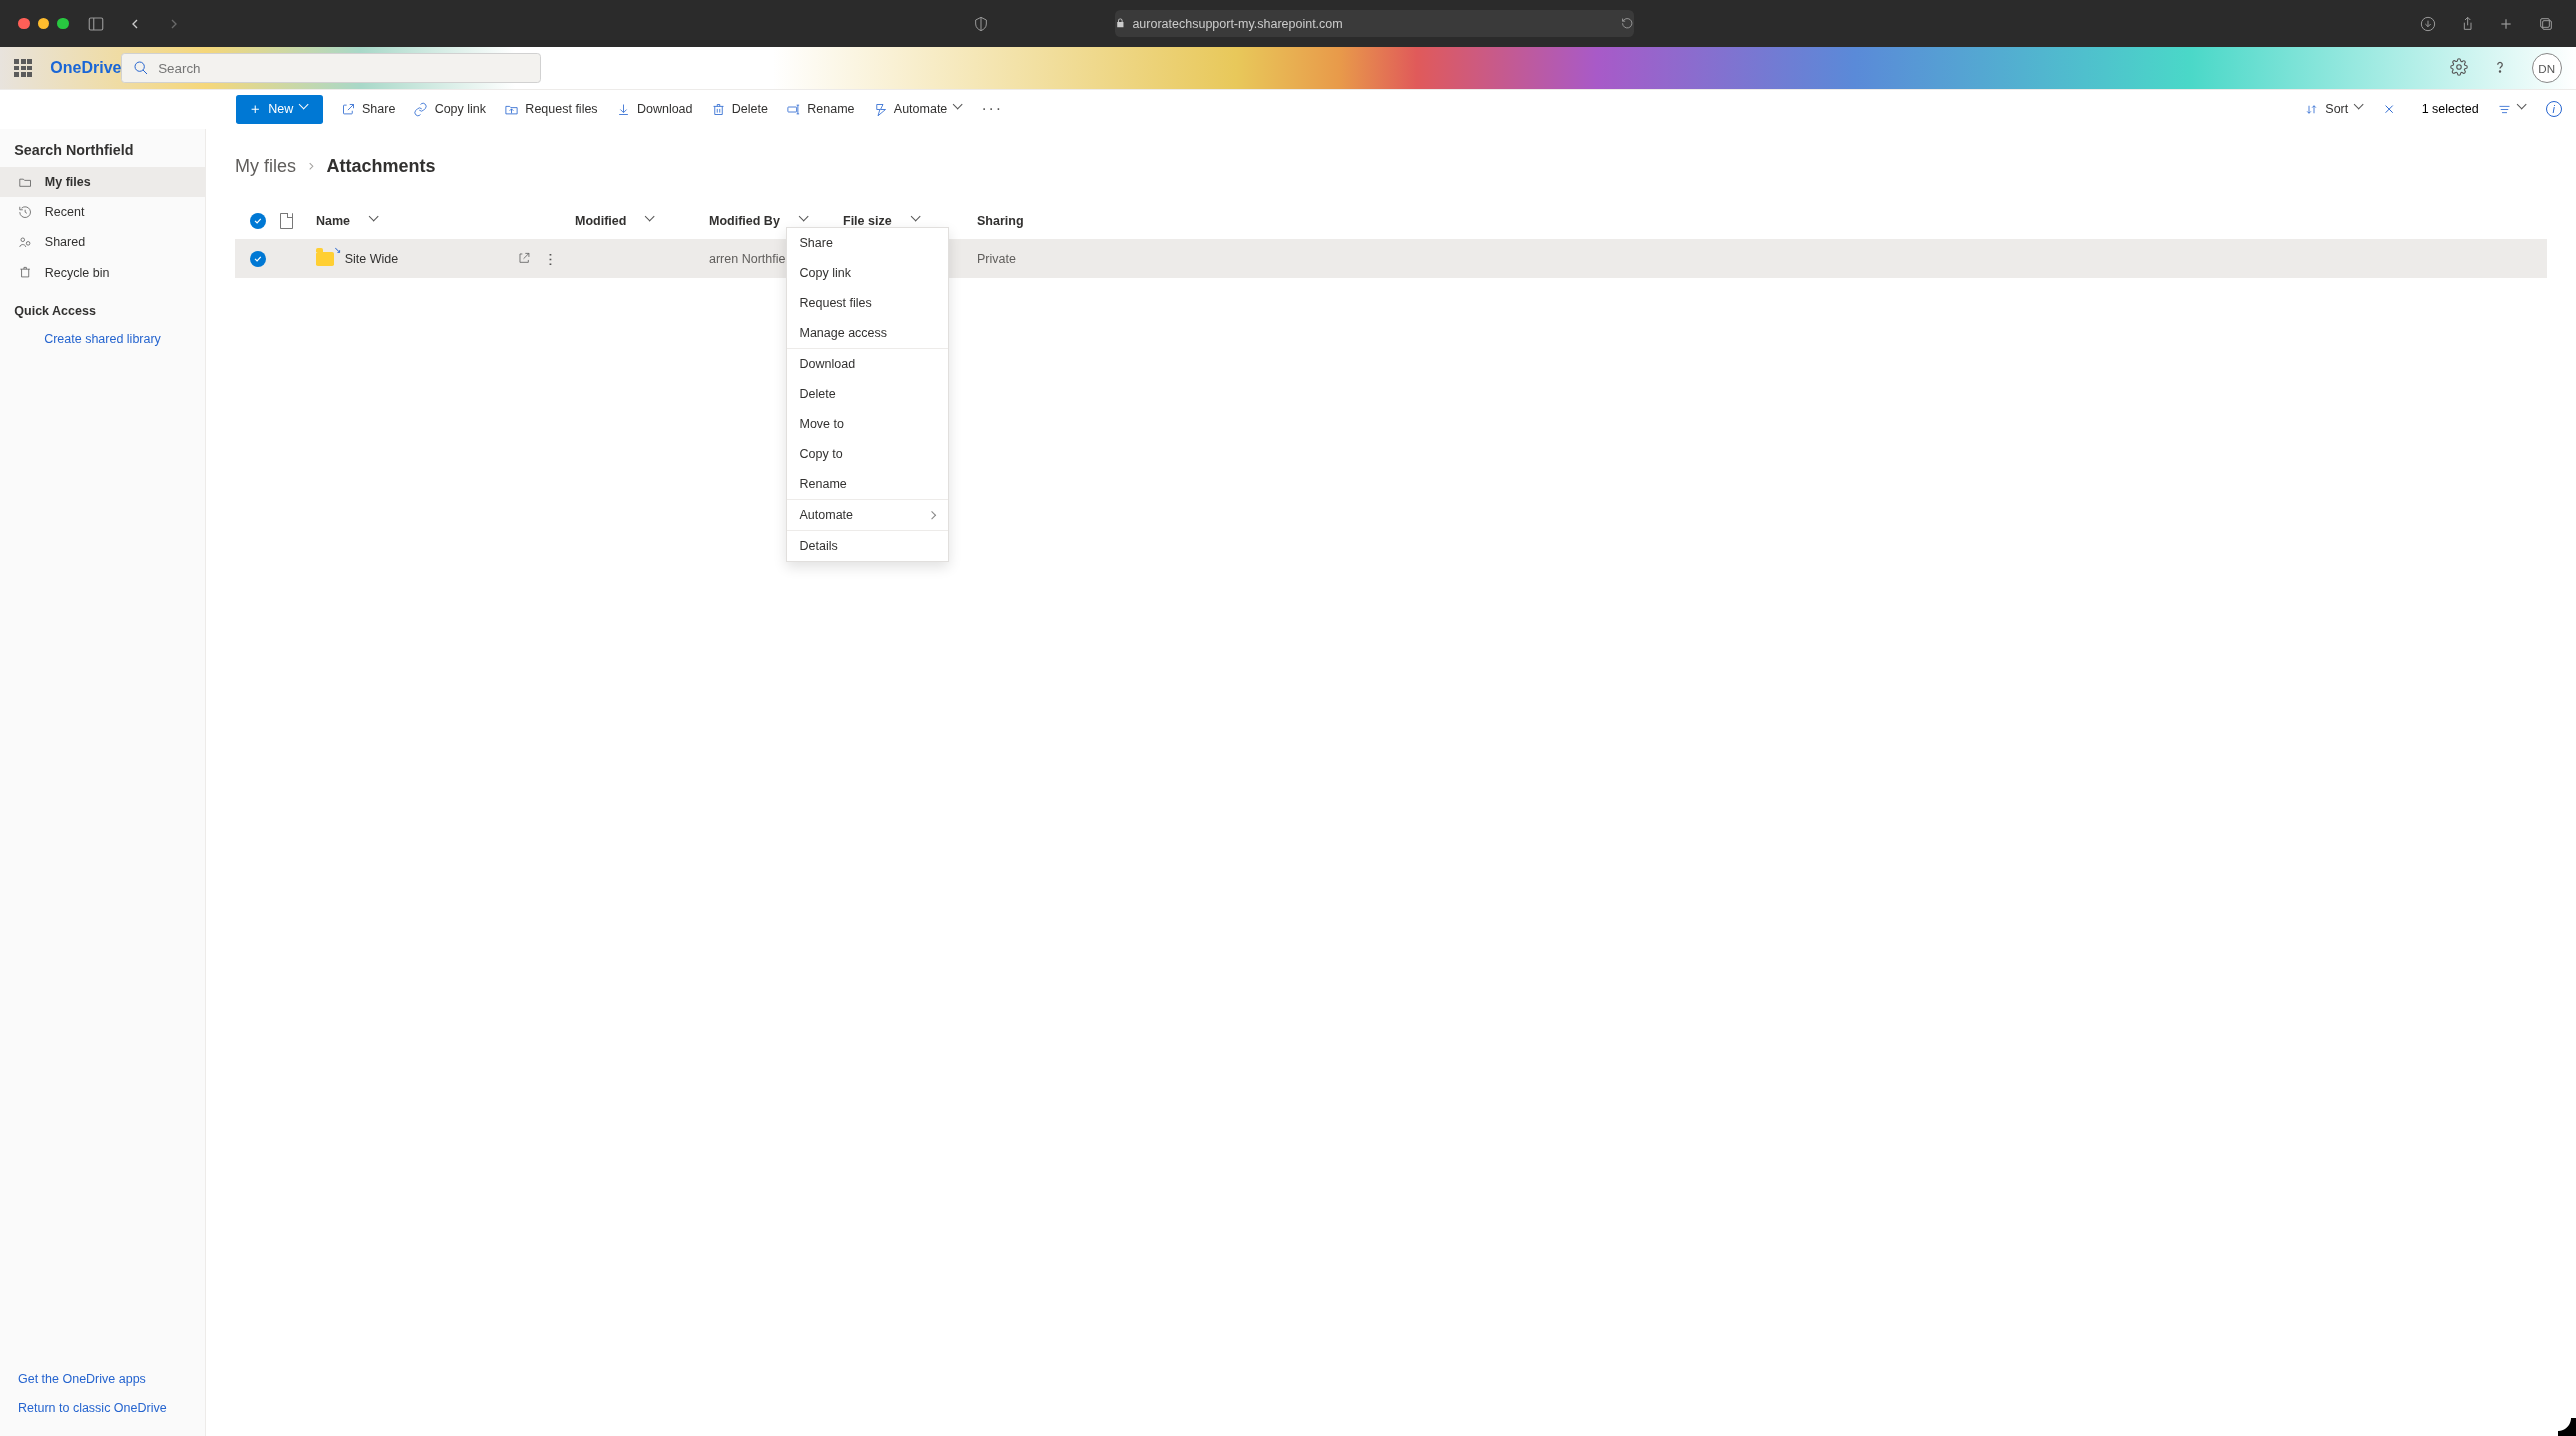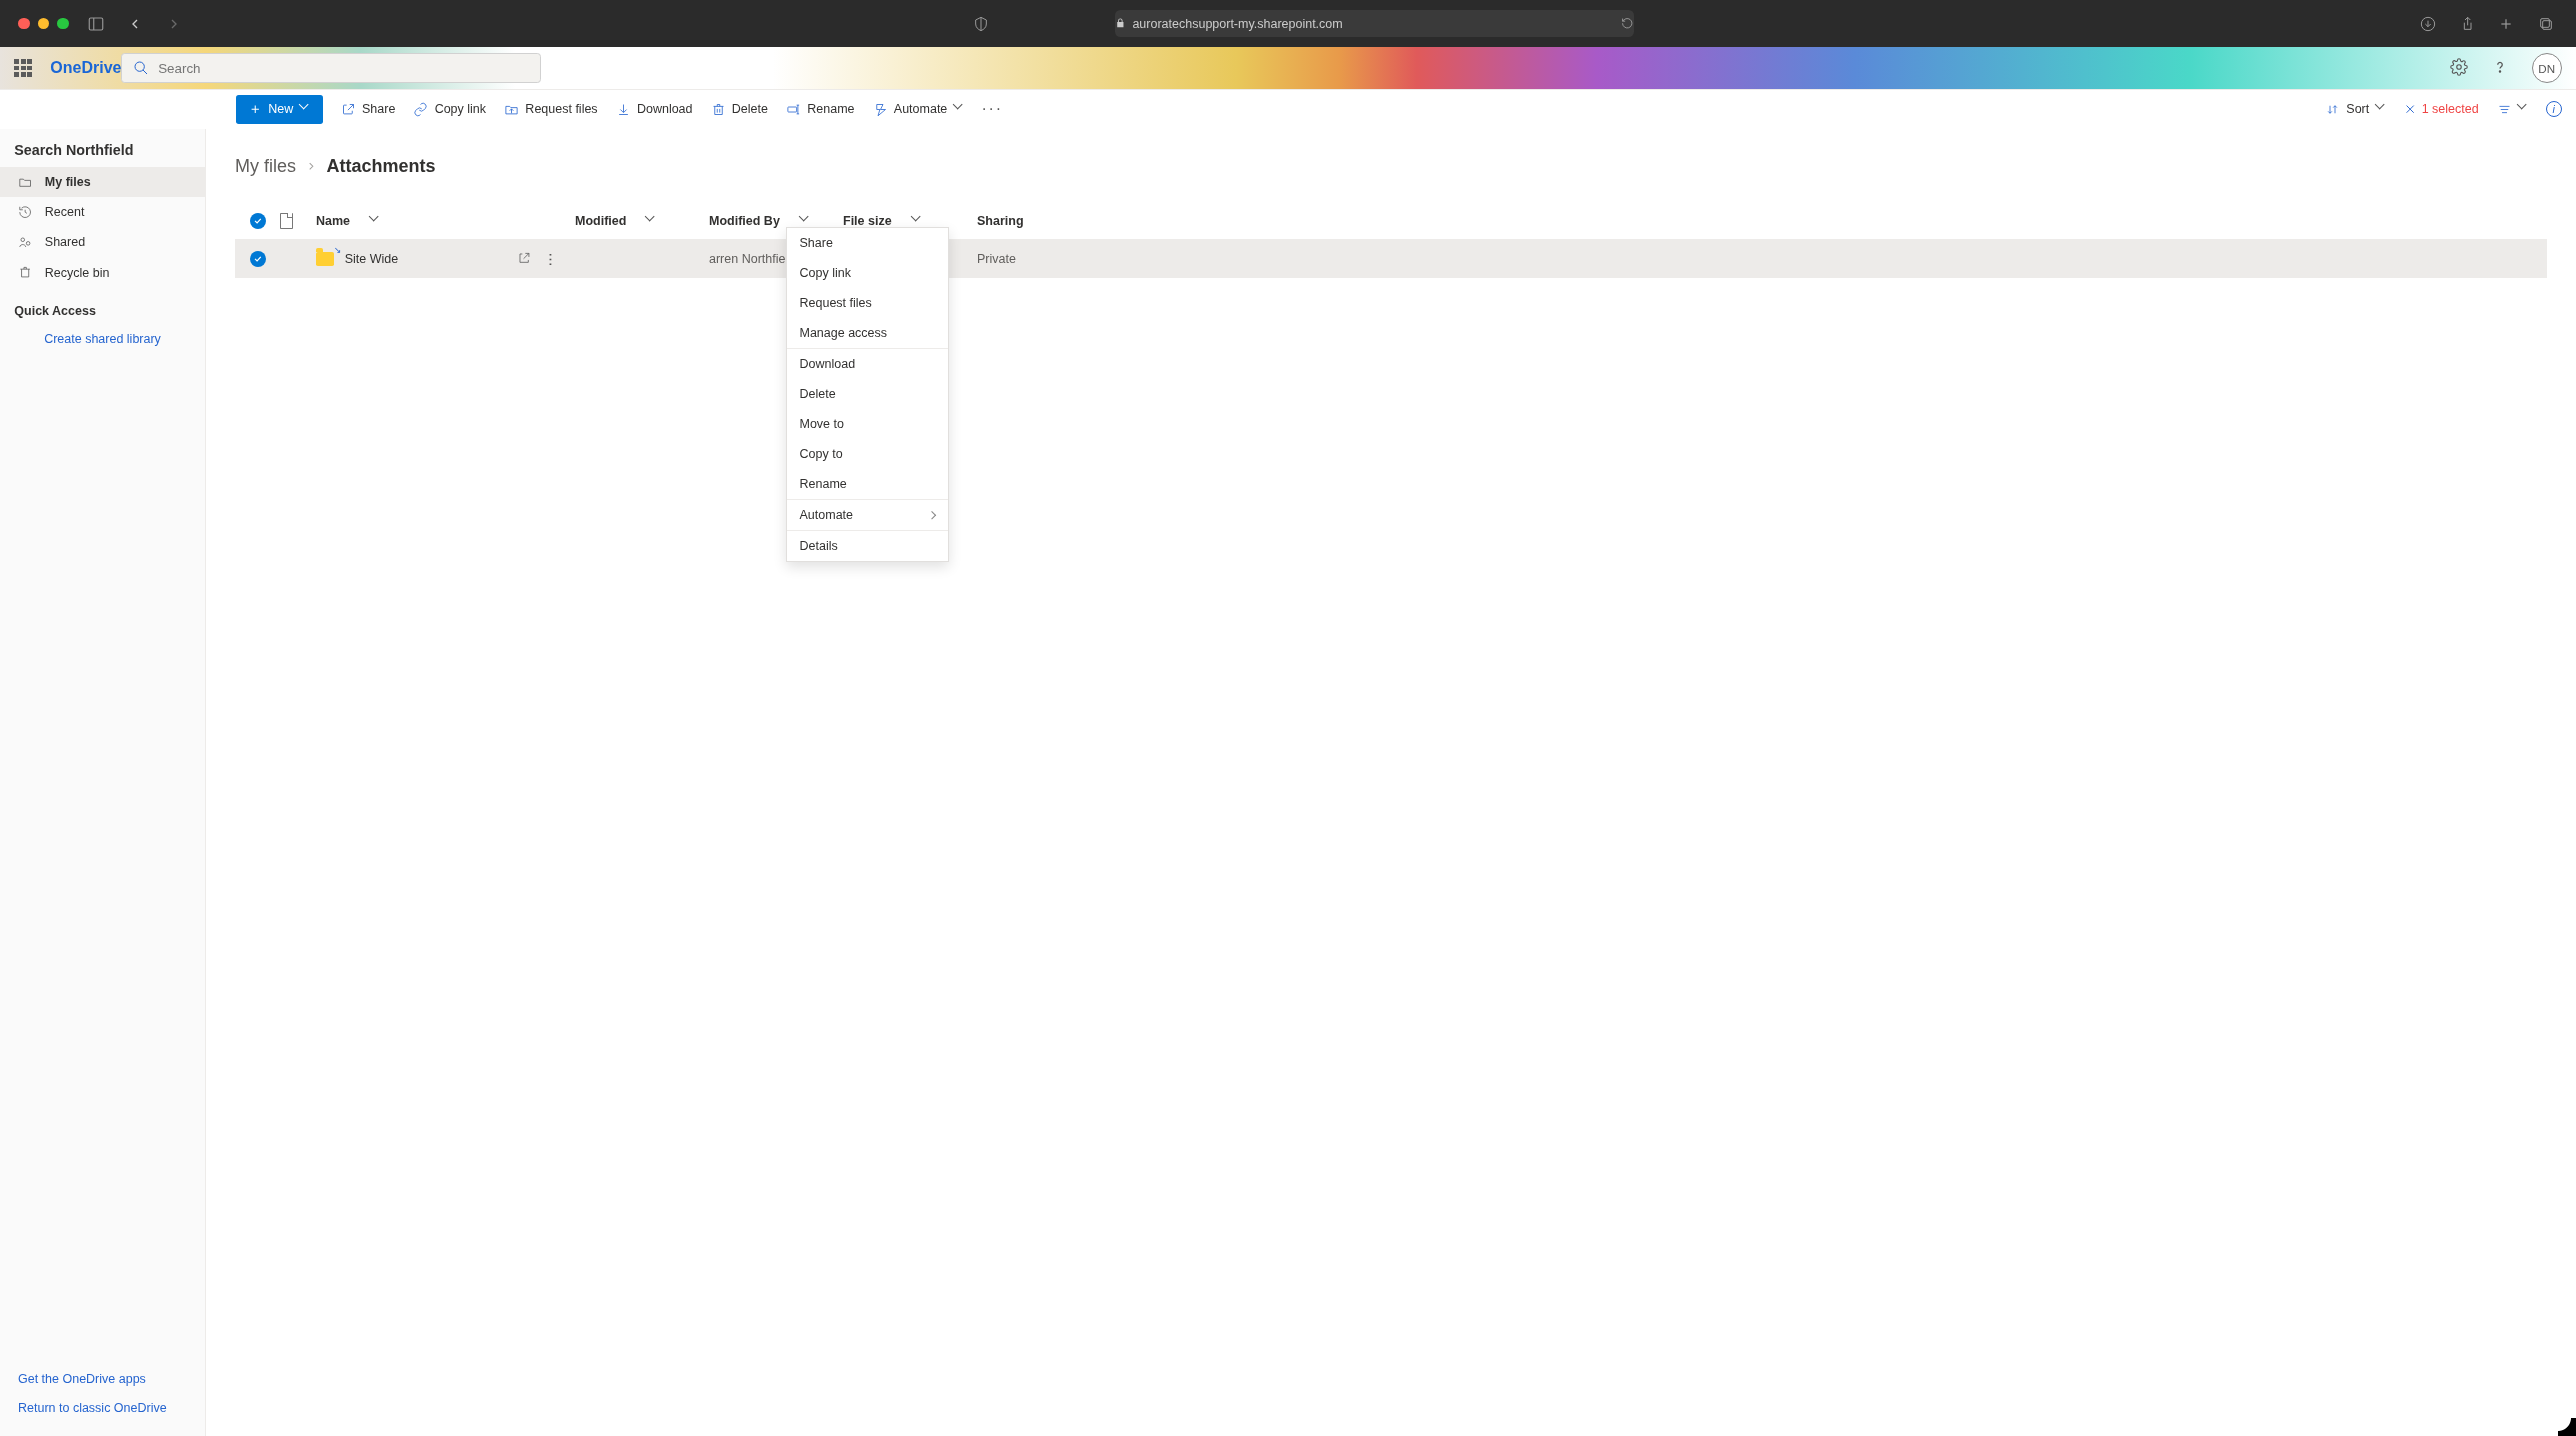--- a/index.html
+++ b/index.html
@@ -29,21 +29,21 @@
 .app-bar-right { margin-left: auto; display: flex; align-items: center; gap: 23px; }
 .gear, .help { color: #555; }
 .avatar { width: 30px; height: 30px; border-radius: 50%; border: 1.3px solid #888; display: flex; align-items: center; justify-content: center; font-size: 11.6px; color: #555; background: #fff; }
 
 
 .cmd-bar { height: 39px; display: flex; align-items: center; padding: 0 14.3px 0 236px; gap: 18px; border-bottom: 0.9px solid #fff; }
 .btn-new { background: #0078d4; color: #fff; height: 29px; padding: 0 12.5px; border-radius: 2.7px; display: flex; align-items: center; gap: 7.2px; font-size: 12.5px; }
 .cmd { display: flex; align-items: center; gap: 6.3px; color: #323130; font-size: 12.5px; cursor: pointer; }
 .cmd svg, .cmd-icon { width: 15px; height: 15px; stroke: #2564cf; fill: none; stroke-width: 1.3; }
 .cmd-bar-right { margin-left: auto; display: flex; align-items: center; gap: 18px; }
-.close-sel { display: flex; align-items: center; gap: 4px; font-size: 12.5px; color: #ef4444; text-align: center; }
+.close-sel { display: flex; align-items: center; gap: 25px; font-size: 12.5px; color: #000000; text-align: center; }
 .ellipsis { font-size: 16px; color: #555; letter-spacing: 1.8px; }
 .info-circle { width: 16px; height: 16px; border: 1.2px solid #2564cf; border-radius: 50%; display: flex; align-items: center; justify-content: center; color: #2564cf; font-size: 10.7px; font-style: italic; }
 
 
 .main { display: flex; height: calc(100% - 47px - 43px - 39px); }
 .sidebar { width: 206px; background: #fafafa; border-right: 0.9px solid #edebe9; display: flex; flex-direction: column; }
 .sidebar .owner { font-size: 14.3px; font-weight: 600; color: #323130; padding: 12.5px 14.3px 9px; }
 .nav-item { display: flex; align-items: center; gap: 12.5px; padding: 8px 18px; font-size: 12.5px; color: #323130; cursor: pointer; }
 .nav-item.active { background: #edebe9; font-weight: 600; }
 .nav-item .ni { width: 14.3px; height: 14.3px; stroke: #555; fill: none; stroke-width: 1.3; }

